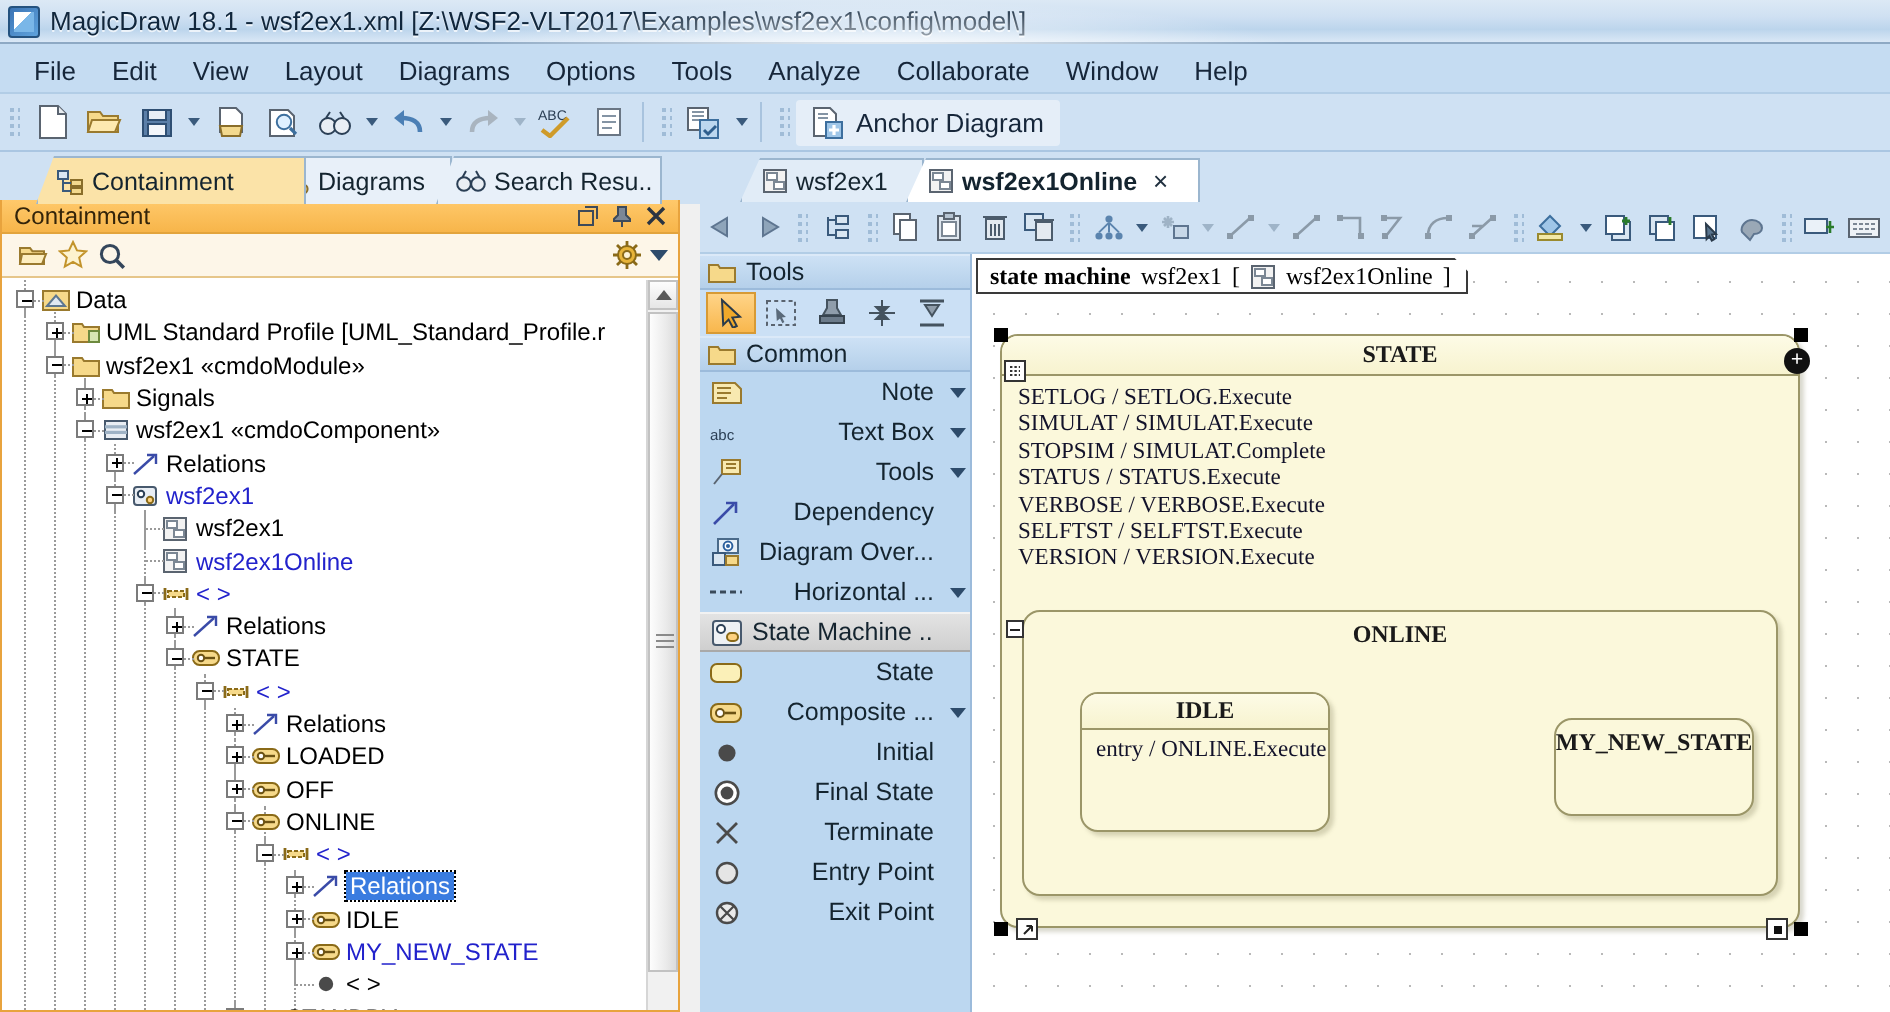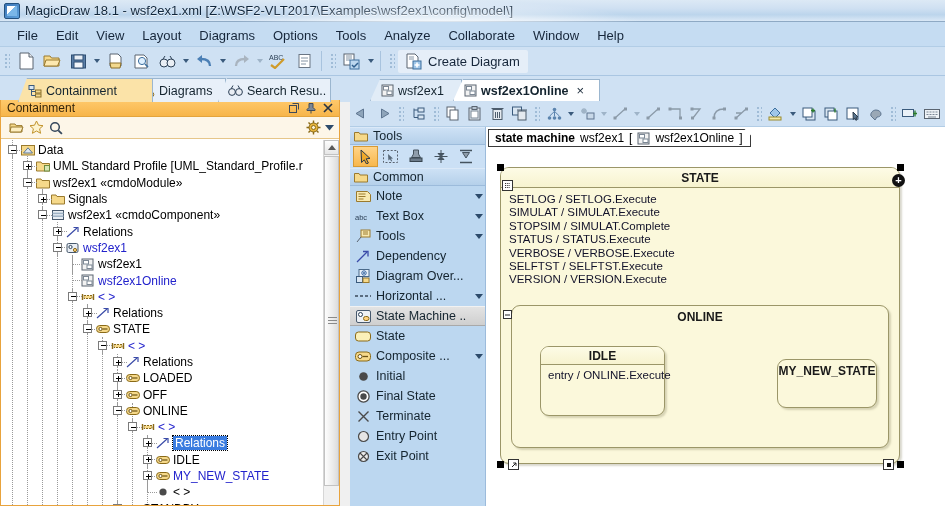--- a/index.html
+++ b/index.html
@@ -201,32 +201,32 @@
     font-size:12.5px; color:#14242f;
   }
   .pal-quick{ height:23px; display:flex; align-items:center; gap:0; padding-left:3px; background:#cbe0f5;}
   .pal-q{ width:25px;height:21px; display:flex;align-items:center;justify-content:center; border:1px solid transparent;}
   .pal-q.sel{ background:linear-gradient(180deg,#ffd488,#f8b74d); border:1px solid #d79a35; }
   .pal-item{
     height:20px; display:flex; align-items:center; gap:5px; padding-left:5px;
     font-size:12.5px; color:#14242f; white-space:nowrap;
   }
   .pal-item .pico{ width:16px; height:16px; flex:none; display:flex; align-items:center; justify-content:center;}
-  .pal-item .plabel{ flex:1; overflow:hidden; }
+  .pal-item .plabel{ flex:1; overflow:hidden;text-align:right; }
   .pal-item .pcaret{ width:13px; flex:none; display:flex; align-items:center; justify-content:center;}
   .pal-item .pcaret i{ width:0;height:0;border-left:4px solid transparent;border-right:4px solid transparent;border-top:5px solid #2d4b6b;}
   .pal-item.sel{ background:linear-gradient(180deg,#e3e3e3,#cfcfcf); border-top:1px solid #f2f2f2; border-bottom:1px solid #a9a9a9; }
 
   
   #canvas-wrap{ position:absolute; left:136px; top:51px; right:0; bottom:0; background:#ffffff; overflow:hidden; }
   #canvas{
     position:absolute; left:0; top:0; right:0; bottom:0;
     background-color:#ffffff;
     background-image: radial-gradient(#b9b9b9 0.6px, transparent 0.7px);
-    background-size: 16px 16px; background-position: 3px 6px;
+    background-size: 16px 16px; background-position: 3px 6px; font-family: Liberation Serif, serif;
   }
   #dgm-header{
     position:absolute; left:2px; top:2px; height:18px;
     background:#fff; border:1px solid #3a3a3a;
     -webkit-clip-path: polygon(0 0, calc(100% - 7px) 0, 100% 7px, 100% 100%, 0 100%);
     clip-path: polygon(0 0, calc(100% - 7px) 0, 100% 7px, 100% 100%, 0 100%);
     display:flex; align-items:center; gap:5px; padding:0 8px 0 6px; font-size:12px; white-space:nowrap;
   }
   #dgm-header .bold{ font-weight:bold; }
 
@@ -378,21 +378,21 @@
     <div class="grip"></div>
     <div id="create-diagram-btn">
       <span class="tb-btn" style="width:20px;height:20px;">
         <svg class="ico" width="17" height="17" viewBox="0 0 17 17">
             <path d="M2 1h8l3 3v11H2z" fill="#fff" stroke="#5a6470"></path>
             <path d="M4 4h5M4 6h5" stroke="#8494a4"></path>
             <rect x="8" y="8" width="8" height="8" fill="#9fc6e8" stroke="#3d6f9e"></rect>
             <path d="M12 9.5v5M9.5 12h5" stroke="#fff" stroke-width="1.6"></path>
           </svg>
       </span>
-      <span>Create Diagram</span>
+      <span>Anchor Diagram</span>
     </div>
   </div>
 
   <div id="left-tabs">
     <div class="dtab active skewed" style="left:18px; width:135px;">
       <span>
         <svg class="ico" width="14" height="14" viewBox="0 0 14 14">
             <rect x="1" y="1.5" width="5" height="4" fill="#d9e6f2" stroke="#3a5a7c"></rect>
             <rect x="7.5" y="6" width="5.5" height="3" fill="#f3d98e" stroke="#8a6e2a"></rect>
             <rect x="7.5" y="10" width="5.5" height="3" fill="#f3d98e" stroke="#8a6e2a"></rect>

